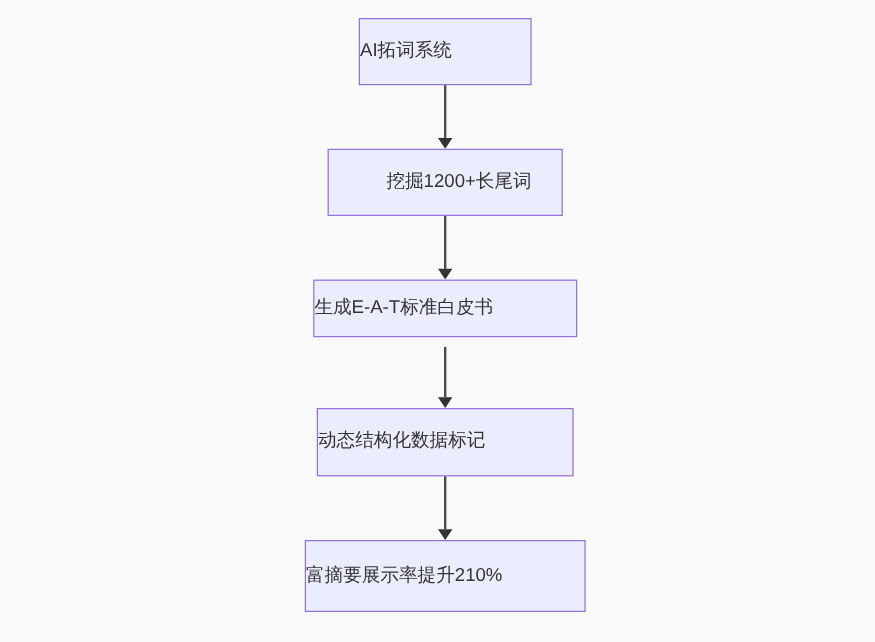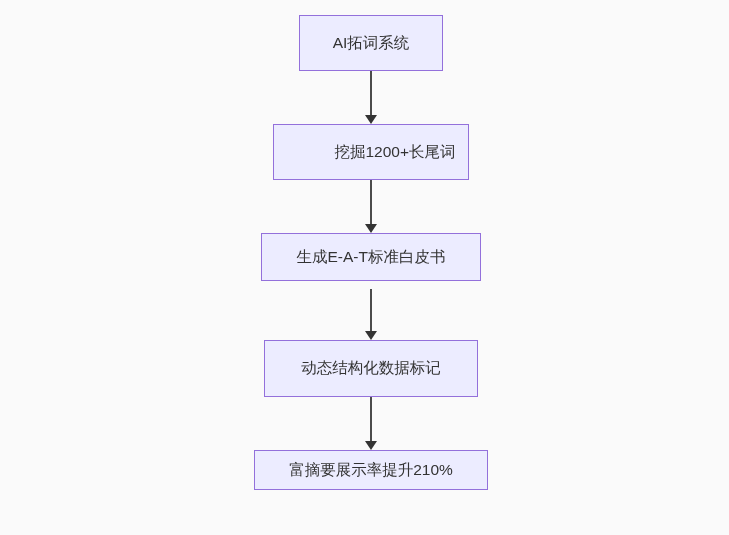--- a/index.html
+++ b/index.html
@@ -16,29 +16,28 @@
   }
   .node {
     position: absolute;
     box-sizing: border-box;
     background: #ececff;
     border: 1.5px solid #9370db;
     color: #333333;
     font-size: 15.5px;
     display: flex;
     align-items: center;
-    justify-content: center;
     text-align: center;
     line-height: 1.2;
   }
   .n1 { left: 299px; top: 15px;  width: 144px; height: 56px; }
   .n2 { left: 273px; top: 124px; width: 196px; height: 56px; padding-left: 48px; }
   .n3 { left: 261px; top: 233px; width: 220px; height: 48px; }
   .n4 { left: 264px; top: 340px; width: 214px; height: 57px; }
-  .n5 { left: 254px; top: 450px; width: 234px; height: 40px; }
+  .n5 { left: 254px; top: 450px; width: 234px; height: 60px; }
 
   .edge {
     position: absolute;
     left: 364px;
     width: 14px;
     display: flex;
     flex-direction: column;
     align-items: center;
   }
   .a1 { top: 71px;  height: 53px; }

